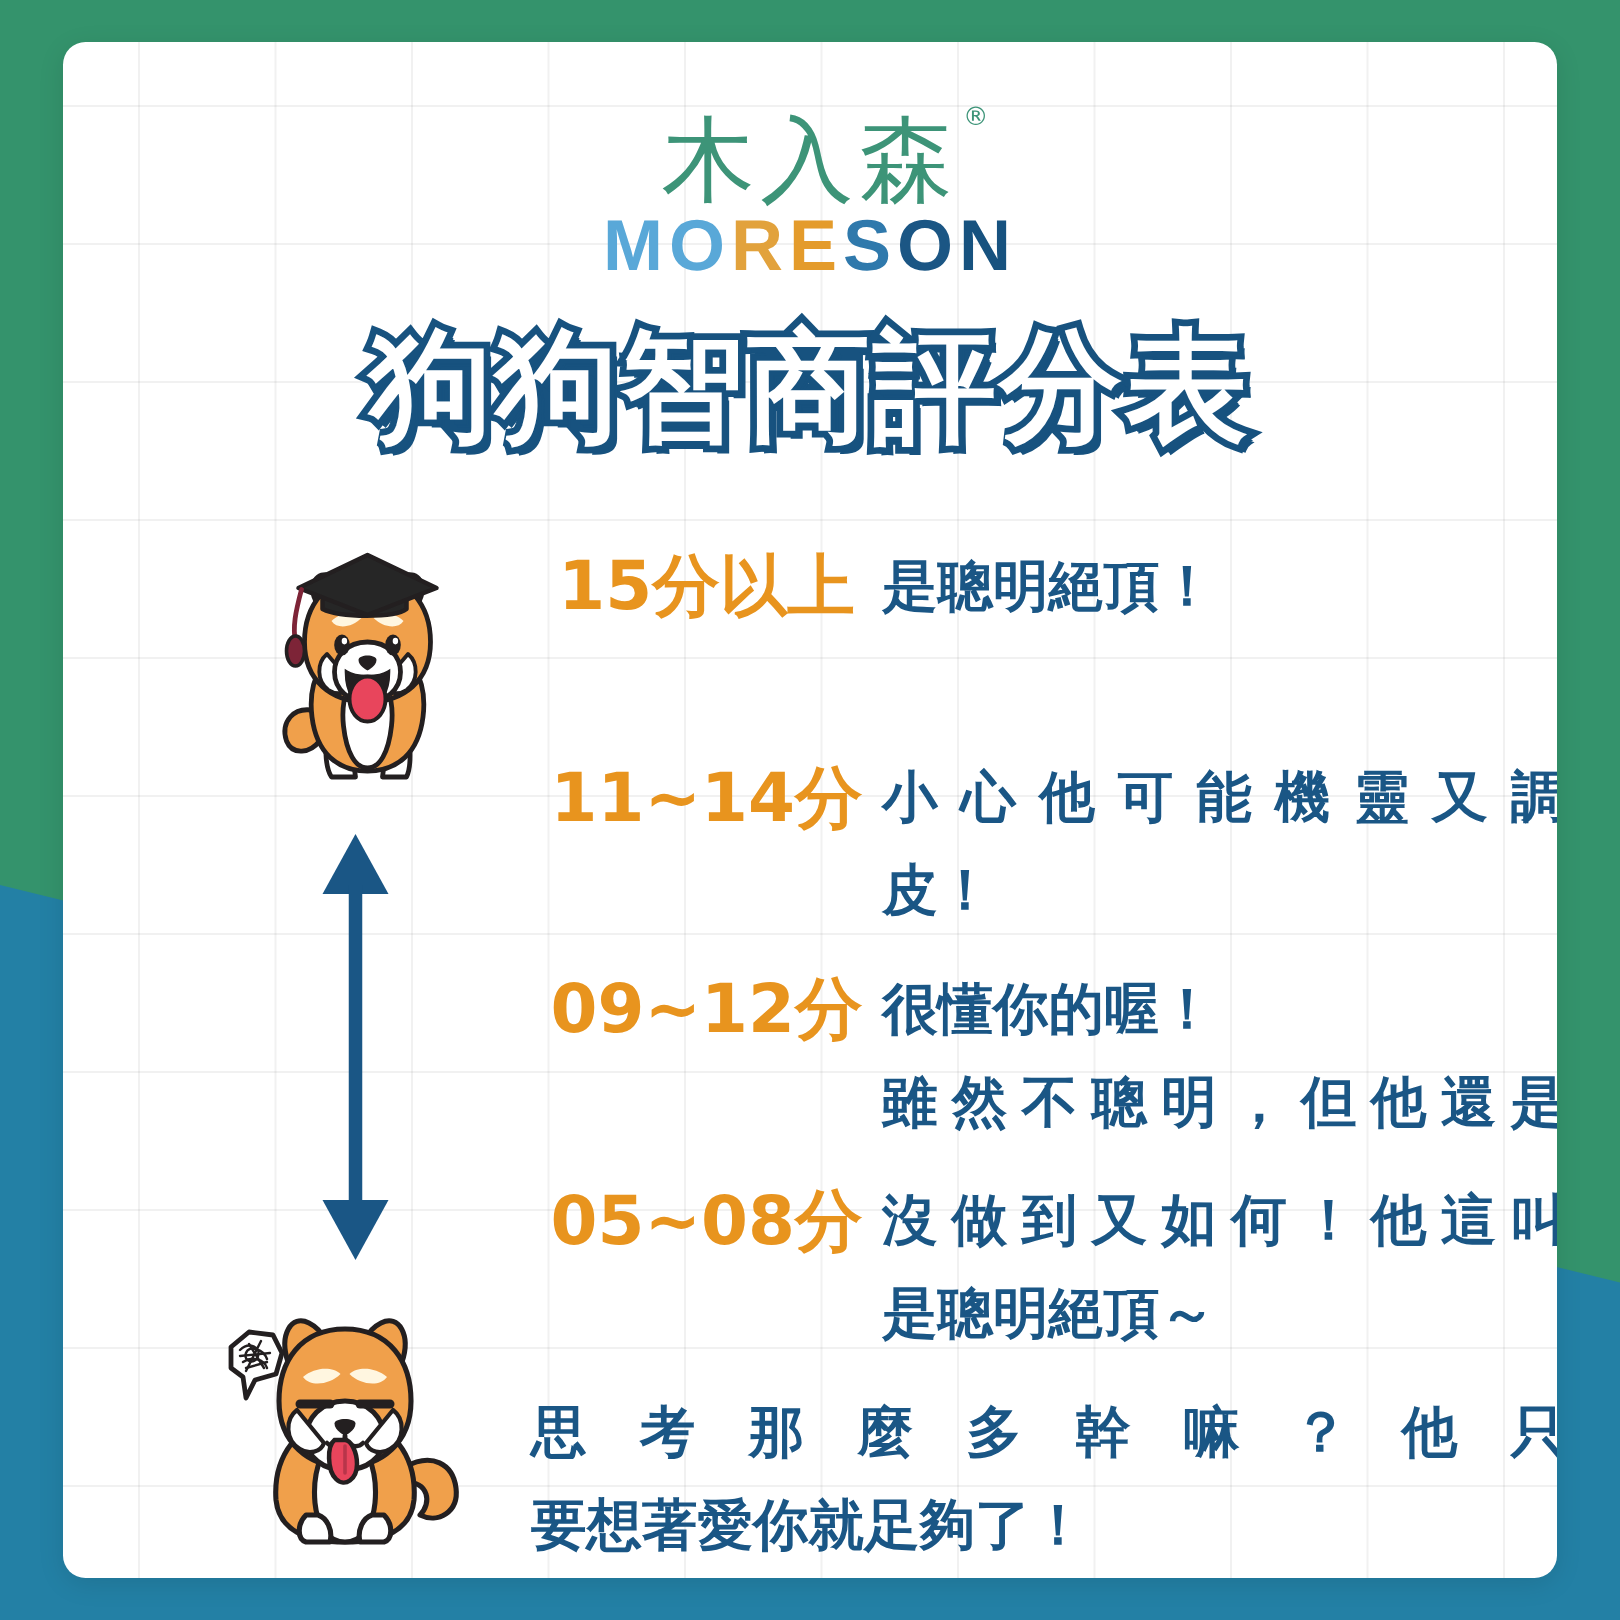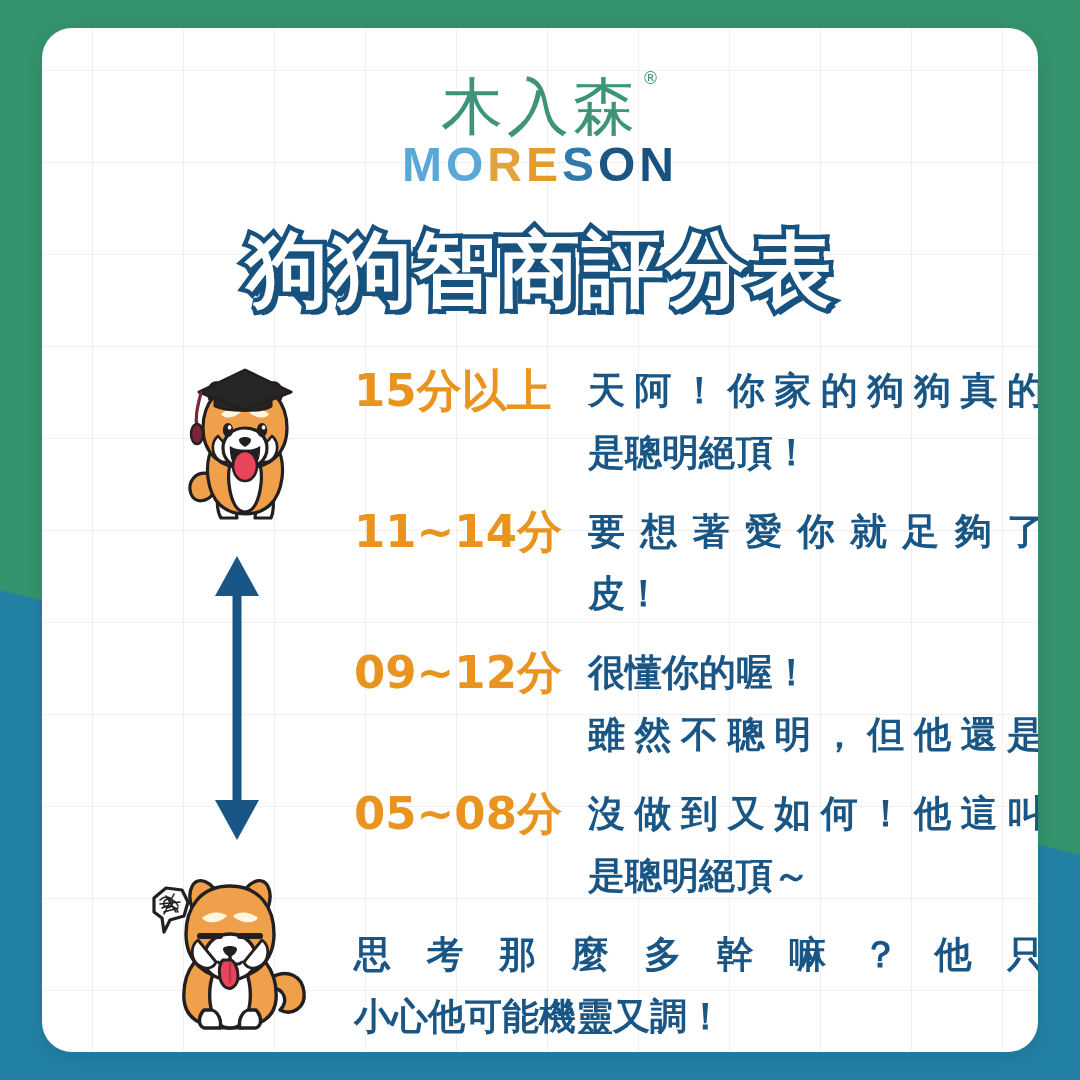--- a/index.html
+++ b/index.html
@@ -29,21 +29,21 @@
   }
 
   
   .card {
     position: absolute;
     left: 42px;
     top: 28px;
     width: 996px;
     height: 1024px;
     background: #ffffff;
-    border-radius: 30px;
+    border-radius: 15px;
     box-shadow: 0 4px 18px rgba(0,0,0,.10);
     overflow: hidden;
   }
   .card-grid {
     position: absolute;
     inset: 0;
     background-image:
       linear-gradient(to right, rgba(0,0,0,.055) 1.3px, transparent 1.3px),
       linear-gradient(to bottom, rgba(0,0,0,.055) 1.3px, transparent 1.3px);
     background-size: 91px 92px;
@@ -89,21 +89,21 @@
   .l-r { color: #e2a23c; }
   .l-e { color: #e49b2b; }
   .l-s { color: #2f79ac; }
   .l-o2 { color: #1b5684; }
   .l-n { color: #17527f; }
 
   
   .title {
     position: absolute;
     left: 0; right: 0;
-    top: 188px;
+    top: 176px;
     text-align: center;
     font-family: "DejaVu Sans", "Liberation Sans", sans-serif;
     font-size: 82px;
     font-weight: bold;
     letter-spacing: 2px;
     color: #ffffff;
     -webkit-text-stroke: 9px #17527f;
     paint-order: stroke fill;
     text-shadow:
        3px 3px 0 #17527f,
@@ -151,20 +151,21 @@
   }
   .row-score {
     flex: 0 0 234px;
     font-family: "DejaVu Sans", "Liberation Sans", sans-serif;
     font-size: 45px;
     font-weight: bold;
     color: #e8941e;
     line-height: 62px;
     white-space: nowrap;
     letter-spacing: 0px;
+    text-align: center;
   }
   .row-desc {
     flex: 1 1 auto;
     font-family: "DejaVu Sans", "Liberation Sans", sans-serif;
     font-size: 37px;
     font-weight: bold;
     color: #1a5685;
     line-height: 62px;
     text-align: justify;
     text-align-last: left;
@@ -300,29 +301,28 @@
         <path d="M24 36 L34 52"></path>
         <path d="M32 34 L22 54"></path>
       </g>
     </svg>
 
     <div class="rows">
 
       <div class="row">
         <div class="row-score">15分以上</div>
         <div class="row-desc">
-          <span class="ln just">天阿！你家的狗狗真的</span>
           <span class="ln">是聰明絕頂！</span>
         </div>
       </div>
 
       <div class="row">
         <div class="row-score">11~14分</div>
         <div class="row-desc">
-          <span class="ln just">要想著愛你就足夠了</span>
+          <span class="ln just">小心他可能機靈又調</span>
           <span class="ln">皮！</span>
         </div>
       </div>
 
       <div class="row">
         <div class="row-score">09~12分</div>
         <div class="row-desc">
           <span class="ln">很懂你的喔！</span>
           <span class="ln just">雖然不聰明，但他還是</span>
         </div>
@@ -332,19 +332,19 @@
         <div class="row-score">05~08分</div>
         <div class="row-desc">
           <span class="ln just">沒做到又如何！他這叫</span>
           <span class="ln">是聰明絕頂～</span>
         </div>
       </div>
 
       <div class="row">
         <div class="row-desc">
           <span class="ln just">思考那麼多幹嘛？他只</span>
-          <span class="ln">小心他可能機靈又調！</span>
+          <span class="ln">要想著愛你就足夠了！</span>
         </div>
       </div>
 
     </div>
   </div>
 </div>
 
 </body></html>

